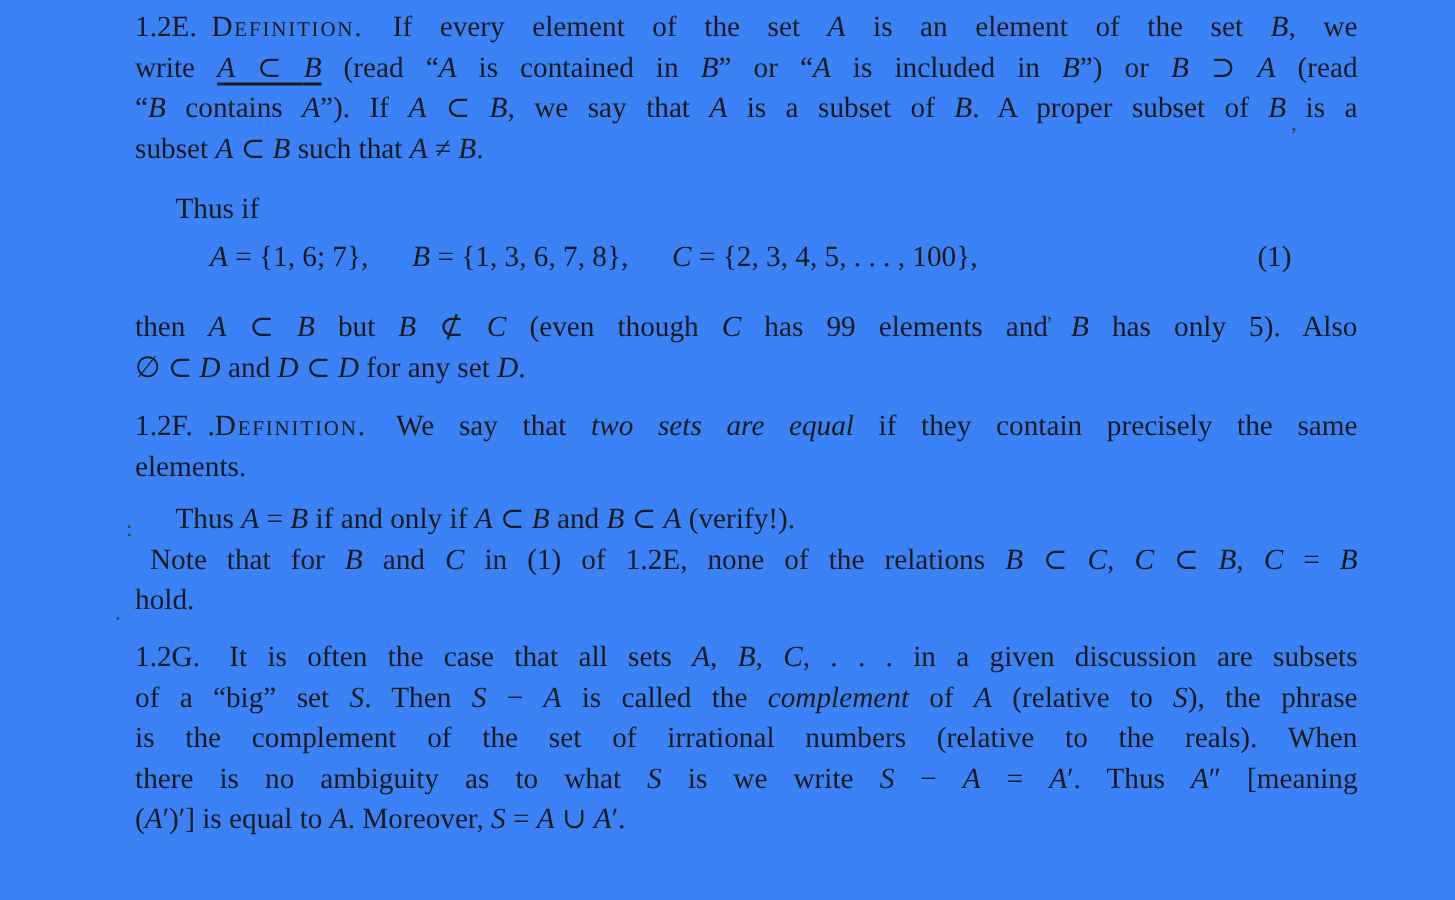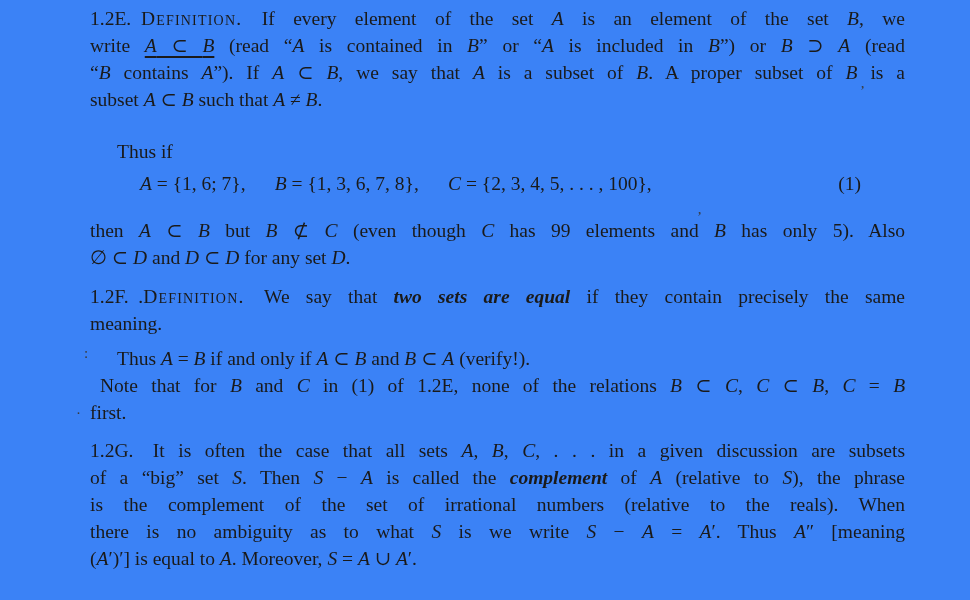--- a/index.html
+++ b/index.html
@@ -14,26 +14,26 @@
     line-height:27px;
   }
   .text-block{position:absolute;left:90px;top:5px;width:815px;}
   .para{margin:0;}
   .line{text-align:justify;text-align-last:justify;}
   .line.last{text-align-last:left;}
   .line.indent{text-indent:27px;}
   .line.indent-sm{text-indent:10px;}
   .seg-n{font-style:normal;}
   .seg-i{font-style:italic;}
-  .seg-it{font-style:italic;font-weight:bold;}
+  .seg-it{font-style:italic;}
   .seg-sc{font-variant:small-caps;letter-spacing:1.2px;}
   .seg-iu{font-style:italic;text-decoration:underline;text-underline-offset:4px;text-decoration-thickness:1.5px;}
   .seg-nu{text-decoration:underline;text-underline-offset:4px;text-decoration-thickness:1.5px;}
   
-  [data-name="para-thus-if"]{margin-top:25px;}
+  [data-name="para-thus-if"]{margin-top:13px;}
   [data-name="equation-1"]{margin-top:5px;}
   [data-name="para-then"]{margin-top:20px;}
   [data-name="def-1-2F"]{margin-top:12px;}
   [data-name="para-thus-ab"]{margin-top:8px;}
   [data-name="para-note"]{margin-top:0;}
   [data-name="sec-1-2G"]{margin-top:11px;}
   [data-name="para-theorem"]{margin-top:0;}
   .equation{display:flex;justify-content:space-between;align-items:baseline;padding-left:50px;}
   .eq-body{white-space:pre-wrap;}
   .eq-num{margin-right:44px;}
@@ -56,28 +56,28 @@
       <div class="para equation" data-name="equation-1">
         <span class="eq-body" data-name="equation-body"><span class="seg-i" data-name="text-segment">A</span><span class="seg-n" data-name="text-segment"> = {1, 6; 7},</span><span class="seg-n" data-name="text-segment">  </span><span class="seg-i" data-name="text-segment">B</span><span class="seg-n" data-name="text-segment"> = {1, 3, 6, 7, 8},</span><span class="seg-n" data-name="text-segment">  </span><span class="seg-i" data-name="text-segment">C</span><span class="seg-n" data-name="text-segment"> = {2, 3, 4, 5, . . . , 100},</span></span>
         <span class="eq-num" data-name="equation-number">(1)</span>
       </div>
       <div class="para" data-name="para-then">
         <div class="line" data-name="text-line"><span class="seg-n" data-name="text-segment">then </span><span class="seg-i" data-name="text-segment">A</span><span class="seg-n" data-name="text-segment"> ⊂ </span><span class="seg-i" data-name="text-segment">B</span><span class="seg-n" data-name="text-segment"> but </span><span class="seg-i" data-name="text-segment">B</span><span class="seg-n" data-name="text-segment"> ⊄ </span><span class="seg-i" data-name="text-segment">C</span><span class="seg-n" data-name="text-segment"> (even though </span><span class="seg-i" data-name="text-segment">C</span><span class="seg-n" data-name="text-segment"> has 99 elements and </span><span class="seg-i" data-name="text-segment">B</span><span class="seg-n" data-name="text-segment"> has only 5). Also</span></div>
         <div class="line last" data-name="text-line"><span class="seg-n" data-name="text-segment">∅ ⊂ </span><span class="seg-i" data-name="text-segment">D</span><span class="seg-n" data-name="text-segment"> and </span><span class="seg-i" data-name="text-segment">D</span><span class="seg-n" data-name="text-segment"> ⊂ </span><span class="seg-i" data-name="text-segment">D</span><span class="seg-n" data-name="text-segment"> for any set </span><span class="seg-i" data-name="text-segment">D</span><span class="seg-n" data-name="text-segment">.</span></div>
       </div>
       <div class="para" data-name="def-1-2F">
         <div class="line" data-name="text-line"><span class="seg-n" data-name="text-segment">1.2F. .</span><span class="seg-sc" data-name="text-segment">Definition.</span><span class="seg-n" data-name="text-segment">  We say that </span><span class="seg-it" data-name="text-segment">two sets are equal</span><span class="seg-n" data-name="text-segment"> if they contain precisely the same</span></div>
-        <div class="line last" data-name="text-line"><span class="seg-n" data-name="text-segment">meaning.</span></div>
+        <div class="line last" data-name="text-line"><span class="seg-n" data-name="text-segment">elements.</span></div>
       </div>
       <div class="para" data-name="para-thus-ab">
         <div class="line last indent" data-name="text-line"><span class="seg-n" data-name="text-segment">Thus </span><span class="seg-i" data-name="text-segment">A</span><span class="seg-n" data-name="text-segment"> = </span><span class="seg-i" data-name="text-segment">B</span><span class="seg-n" data-name="text-segment"> if and only if </span><span class="seg-i" data-name="text-segment">A</span><span class="seg-n" data-name="text-segment"> ⊂ </span><span class="seg-i" data-name="text-segment">B</span><span class="seg-n" data-name="text-segment"> and </span><span class="seg-i" data-name="text-segment">B</span><span class="seg-n" data-name="text-segment"> ⊂ </span><span class="seg-i" data-name="text-segment">A</span><span class="seg-n" data-name="text-segment"> (verify!).</span></div>
       </div>
       <div class="para" data-name="para-note">
         <div class="line indent-sm" data-name="text-line"><span class="seg-n" data-name="text-segment">Note that for </span><span class="seg-i" data-name="text-segment">B</span><span class="seg-n" data-name="text-segment"> and </span><span class="seg-i" data-name="text-segment">C</span><span class="seg-n" data-name="text-segment"> in (1) of 1.2E, none of the relations </span><span class="seg-i" data-name="text-segment">B</span><span class="seg-n" data-name="text-segment"> ⊂ </span><span class="seg-i" data-name="text-segment">C</span><span class="seg-n" data-name="text-segment">, </span><span class="seg-i" data-name="text-segment">C</span><span class="seg-n" data-name="text-segment"> ⊂ </span><span class="seg-i" data-name="text-segment">B</span><span class="seg-n" data-name="text-segment">, </span><span class="seg-i" data-name="text-segment">C</span><span class="seg-n" data-name="text-segment"> = </span><span class="seg-i" data-name="text-segment">B</span></div>
-        <div class="line last" data-name="text-line"><span class="seg-n" data-name="text-segment">first.</span></div>
+        <div class="line last" data-name="text-line"><span class="seg-n" data-name="text-segment">hold.</span></div>
       </div>
       <div class="para" data-name="sec-1-2G">
         <div class="line" data-name="text-line"><span class="seg-n" data-name="text-segment">1.2G.  It is often the case that all sets </span><span class="seg-i" data-name="text-segment">A</span><span class="seg-n" data-name="text-segment">, </span><span class="seg-i" data-name="text-segment">B</span><span class="seg-n" data-name="text-segment">, </span><span class="seg-i" data-name="text-segment">C</span><span class="seg-n" data-name="text-segment">, . . . in a given discussion are subsets</span></div>
         <div class="line" data-name="text-line"><span class="seg-n" data-name="text-segment">of a “big” set </span><span class="seg-i" data-name="text-segment">S</span><span class="seg-n" data-name="text-segment">. Then </span><span class="seg-i" data-name="text-segment">S</span><span class="seg-n" data-name="text-segment"> − </span><span class="seg-i" data-name="text-segment">A</span><span class="seg-n" data-name="text-segment"> is called the </span><span class="seg-it" data-name="text-segment">complement</span><span class="seg-n" data-name="text-segment"> of </span><span class="seg-i" data-name="text-segment">A</span><span class="seg-n" data-name="text-segment"> (relative to </span><span class="seg-i" data-name="text-segment">S</span><span class="seg-n" data-name="text-segment">), the phrase</span></div>
         <div class="line" data-name="text-line"><span class="seg-n" data-name="text-segment">is the complement of the set of irrational numbers (relative to the reals). When</span></div>
         <div class="line" data-name="text-line"><span class="seg-n" data-name="text-segment">there is no ambiguity as to what </span><span class="seg-i" data-name="text-segment">S</span><span class="seg-n" data-name="text-segment"> is we write </span><span class="seg-i" data-name="text-segment">S</span><span class="seg-n" data-name="text-segment"> − </span><span class="seg-i" data-name="text-segment">A</span><span class="seg-n" data-name="text-segment"> = </span><span class="seg-i" data-name="text-segment">A</span><span class="seg-n" data-name="text-segment">′. Thus </span><span class="seg-i" data-name="text-segment">A</span><span class="seg-n" data-name="text-segment">″ [meaning</span></div>
         <div class="line last" data-name="text-line"><span class="seg-n" data-name="text-segment">(</span><span class="seg-i" data-name="text-segment">A</span><span class="seg-n" data-name="text-segment">′)′] is equal to </span><span class="seg-i" data-name="text-segment">A</span><span class="seg-n" data-name="text-segment">. Moreover, </span><span class="seg-i" data-name="text-segment">S</span><span class="seg-n" data-name="text-segment"> = </span><span class="seg-i" data-name="text-segment">A</span><span class="seg-n" data-name="text-segment"> ∪ </span><span class="seg-i" data-name="text-segment">A</span><span class="seg-n" data-name="text-segment">′.</span></div>
       </div>
     </div>
 <span class="artifact" data-name="scan-artifact" style="left: 860px; top: 84px;">’</span>

